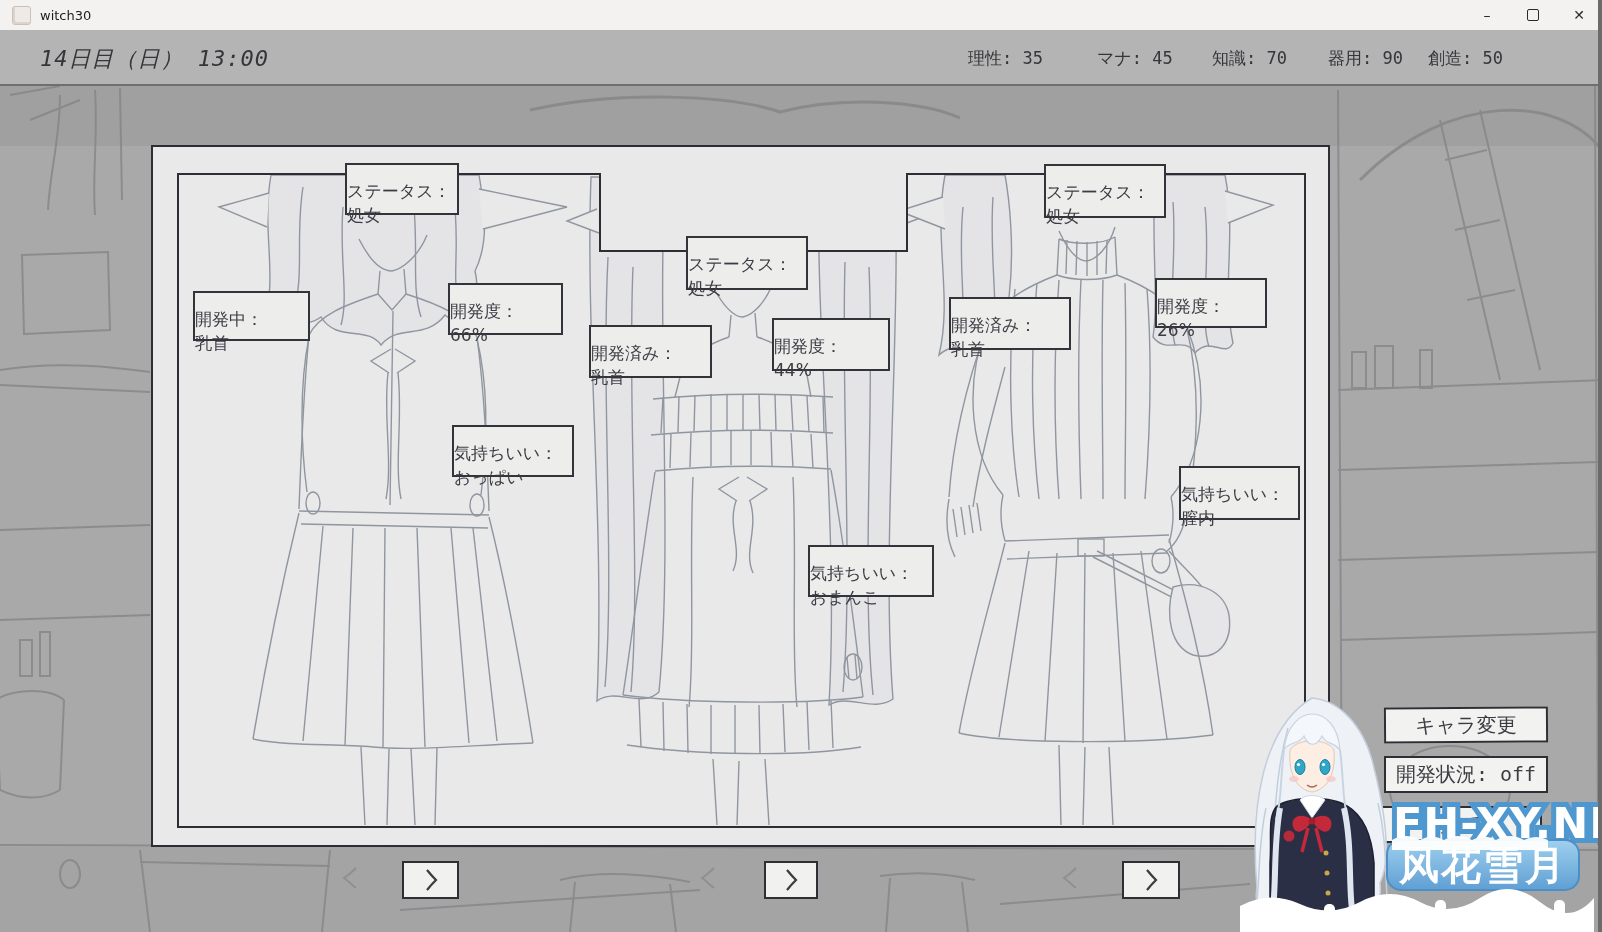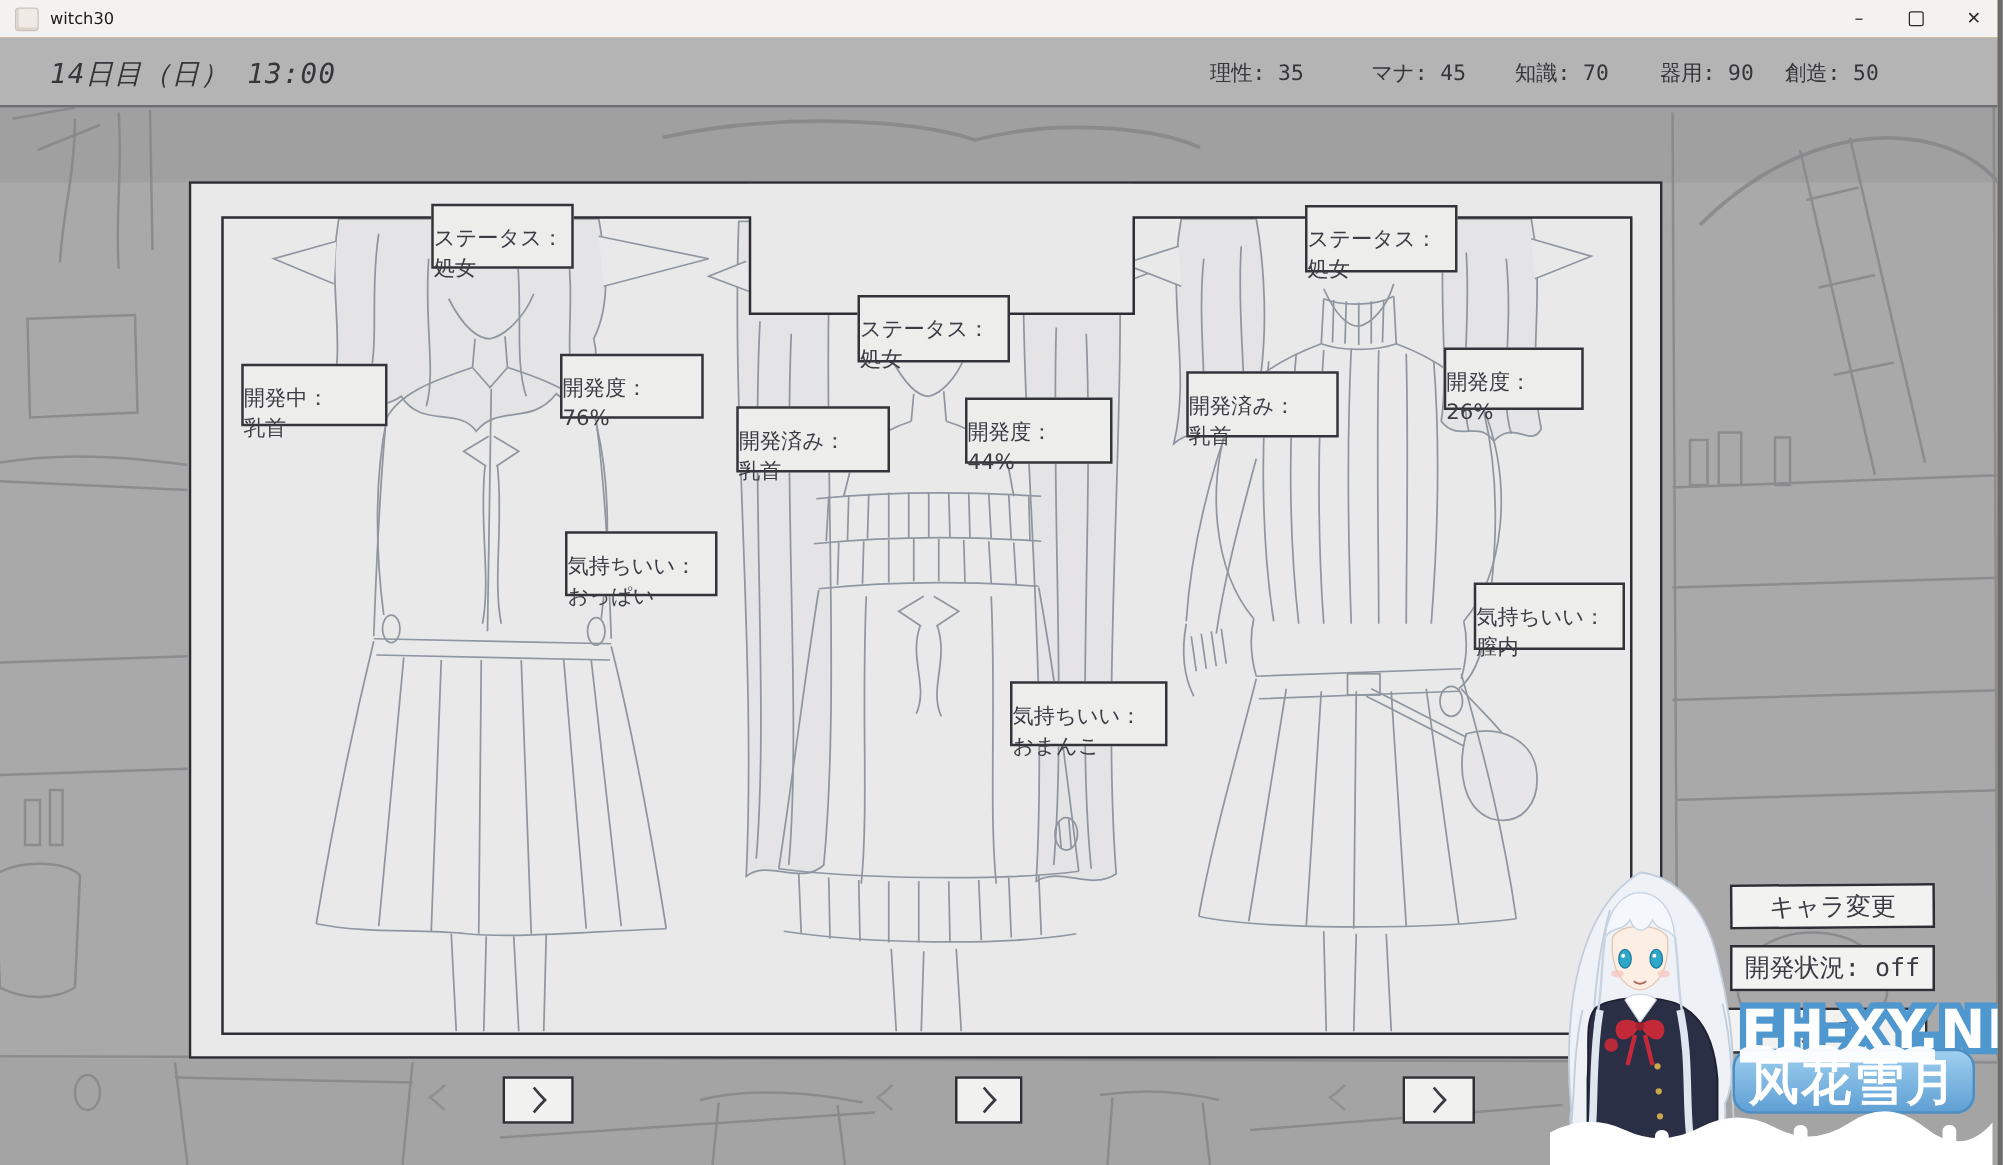--- a/index.html
+++ b/index.html
@@ -186,21 +186,21 @@
   <div class="label-box" style="left:345px;top:163px;width:114px;height:52px">
     <div>ステータス：</div>
     <div>処女</div>
   </div>
   <div class="label-box" style="left:193px;top:291px;width:117px;height:50px">
     <div>開発中：</div>
     <div>乳首</div>
   </div>
   <div class="label-box" style="left:448px;top:283px;width:115px;height:52px">
     <div>開発度：</div>
-    <div>76%</div>
+    <div>66%</div>
   </div>
   <div class="label-box" style="left:452px;top:425px;width:122px;height:52px">
     <div>気持ちいい：</div>
     <div>おっぱい</div>
   </div>
 
   <div class="label-box" style="left:686px;top:236px;width:122px;height:54px">
     <div>ステータス：</div>
     <div>処女</div>
   </div>

